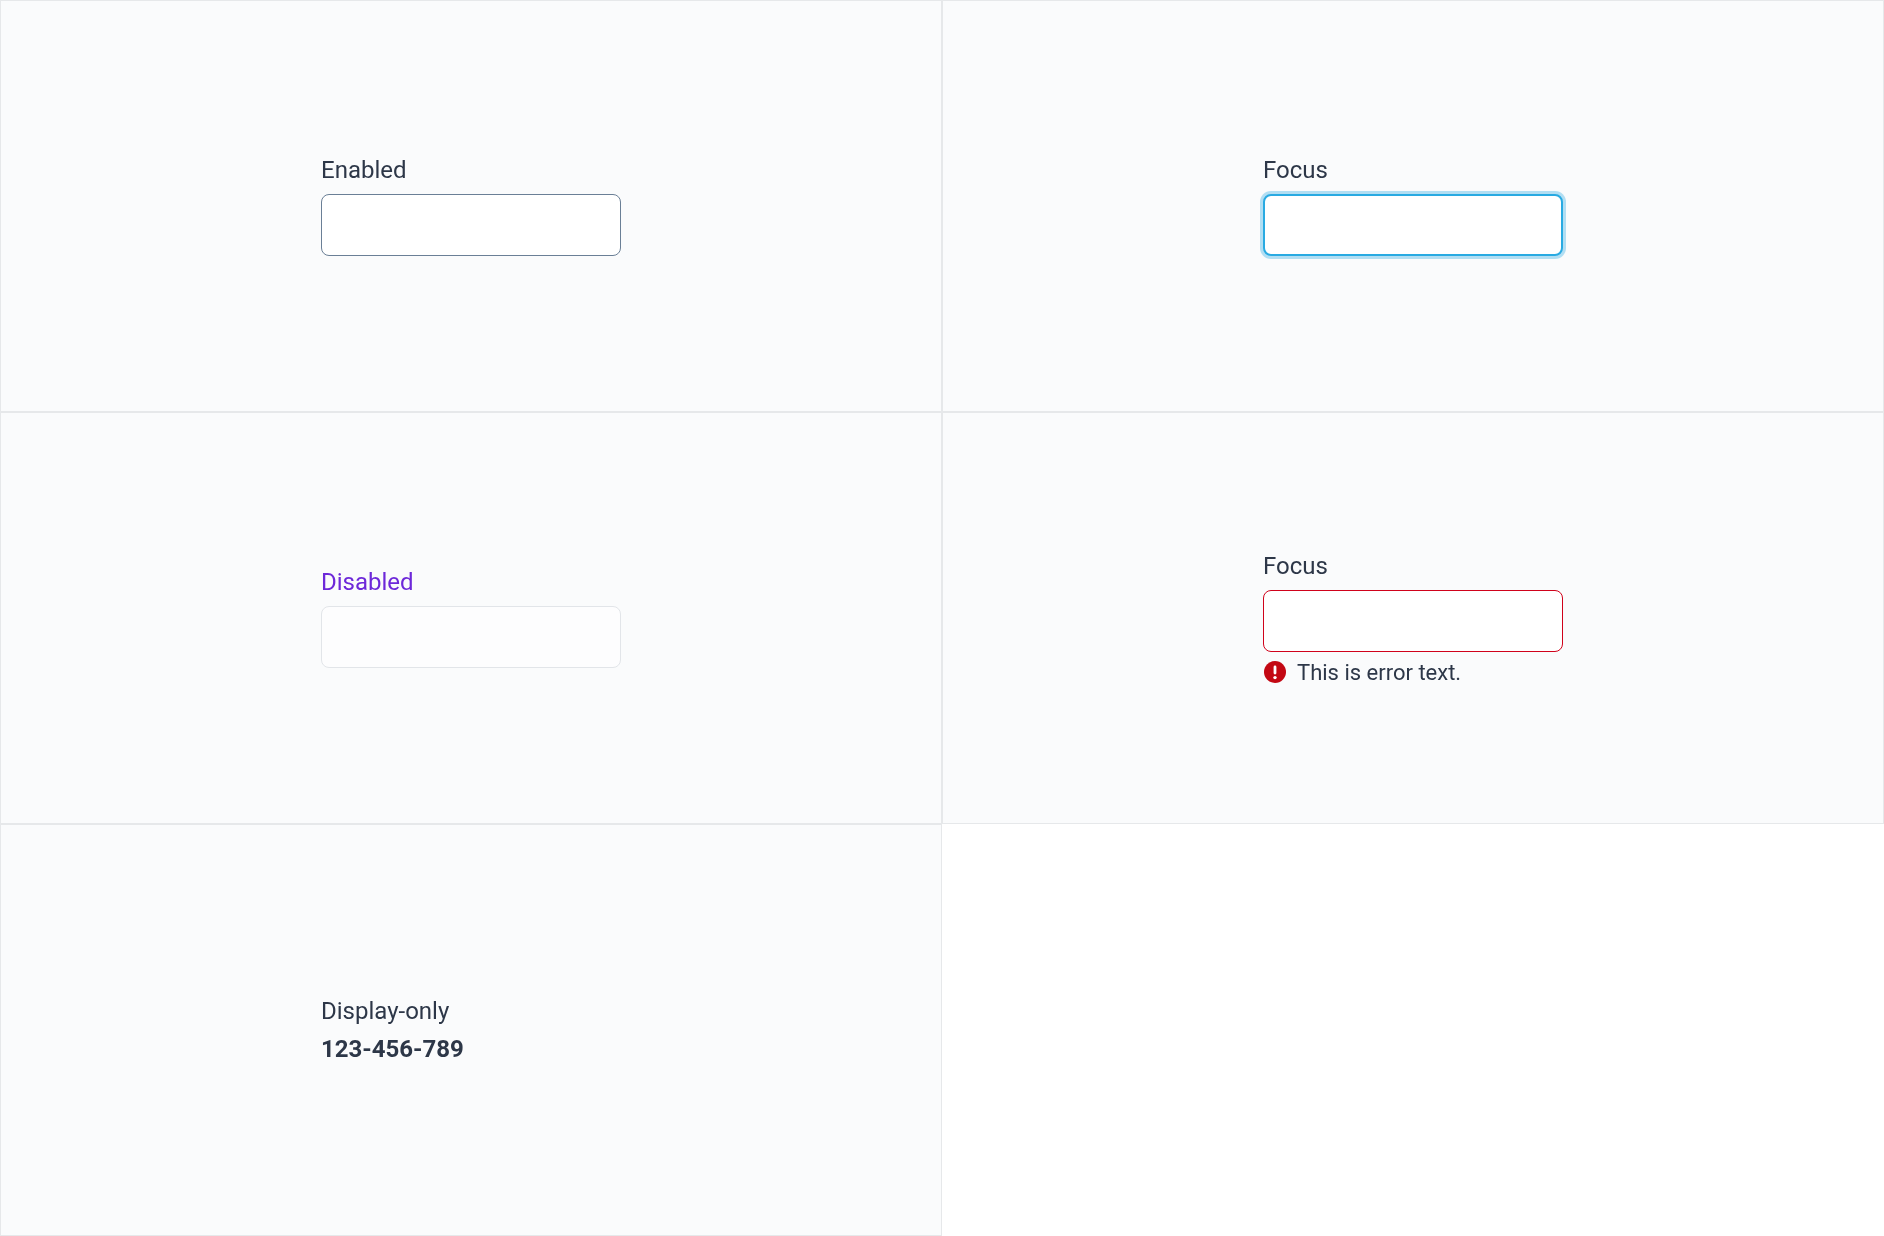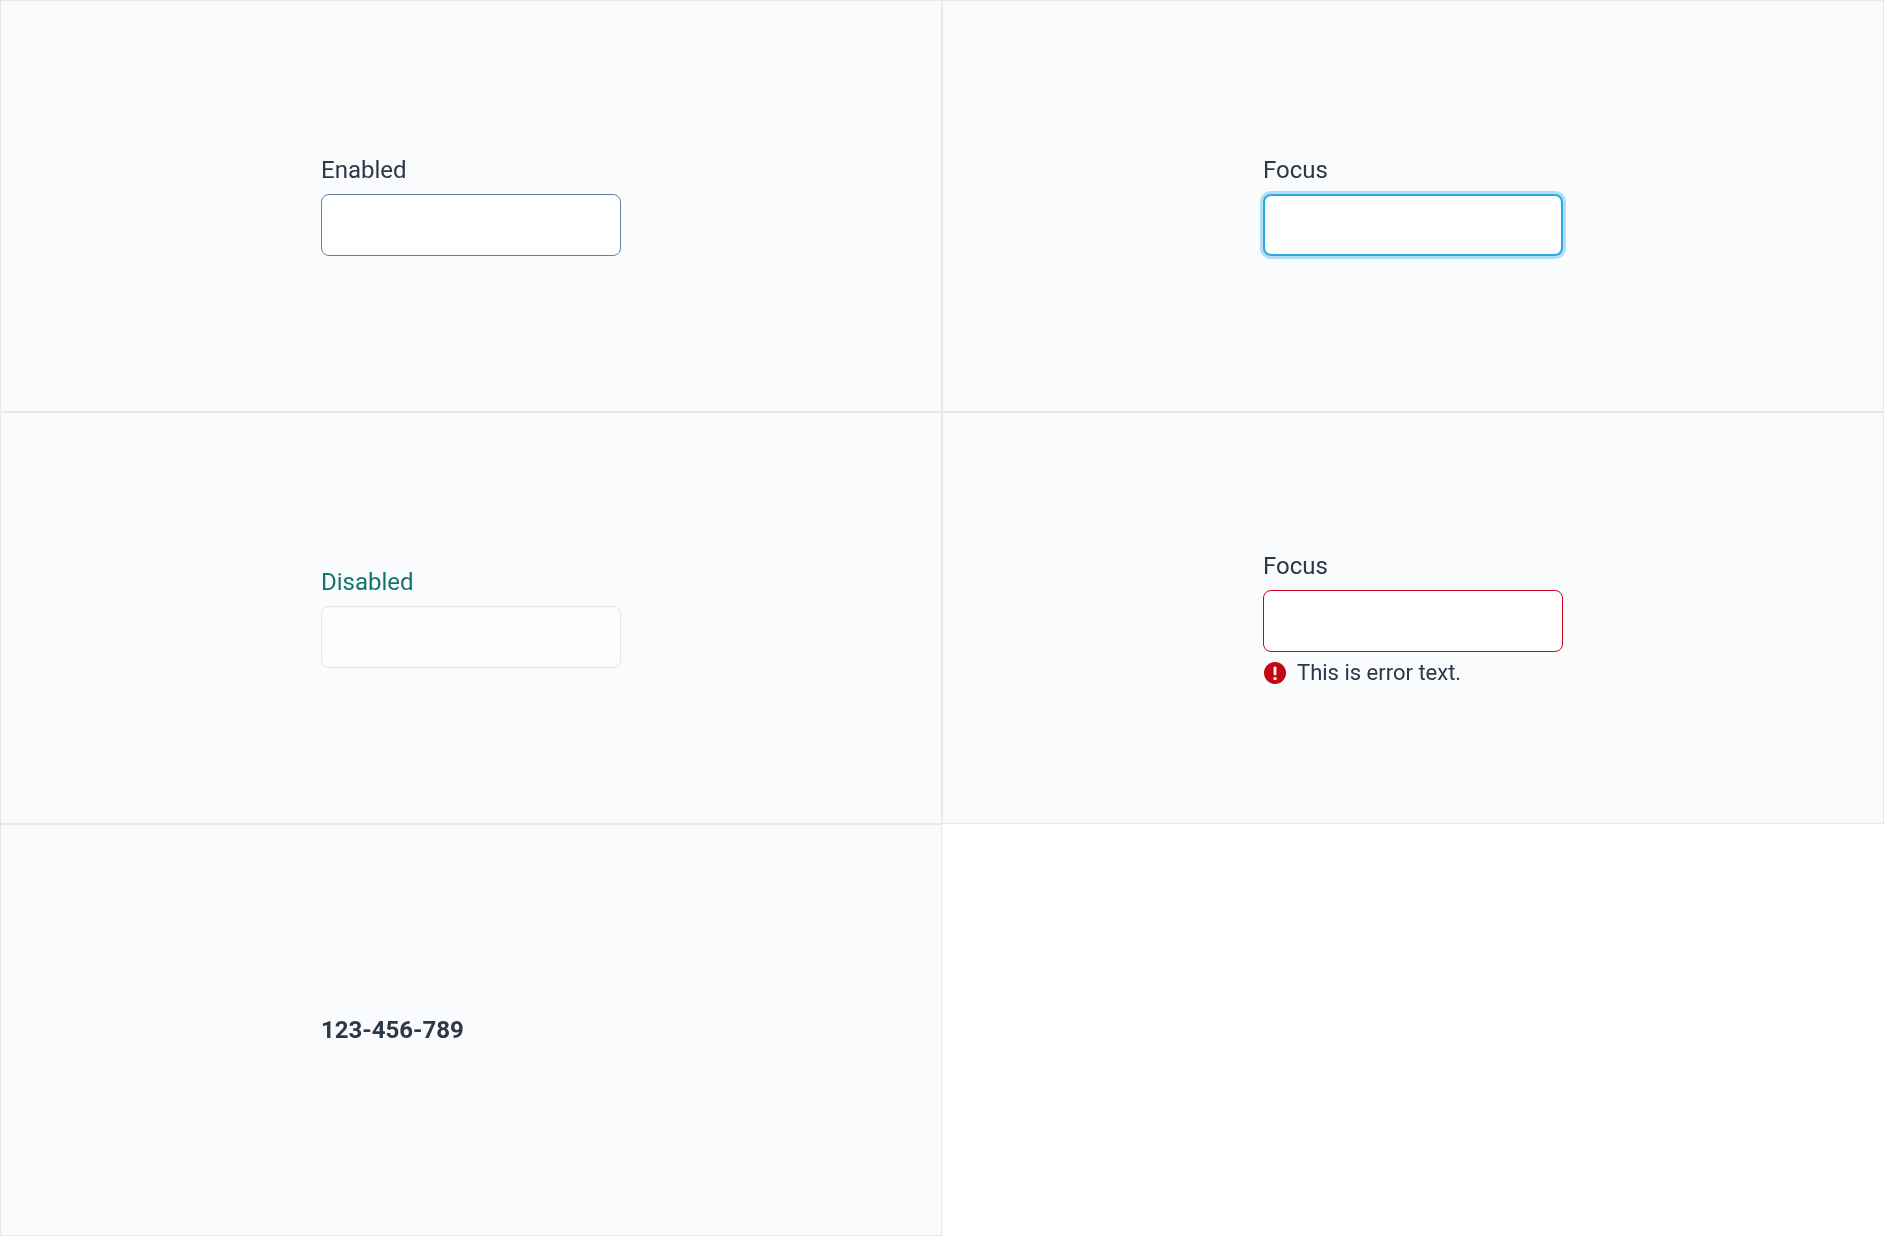--- a/index.html
+++ b/index.html
@@ -27,21 +27,21 @@
     justify-content: center;
     padding-left: 320px;
   }
   .field-label {
     font-size: 24px;
     color: #2d3748;
     margin-bottom: 10px;
     font-weight: 400;
   }
   .field-label.disabled {
-    color: #0f766e;
+    color: #6d28d9;
   }
   .text-input {
     width: 300px;
     height: 62px;
     border-radius: 8px;
     background: #ffffff;
     padding: 0 14px;
     font-size: 22px;
     color: #2d3748;
     outline: none;
@@ -59,21 +59,21 @@
   }
   .text-input.error-input {
     border: 1.5px solid #d0021b;
   }
   .text-input.readonly-input {
     border: 1.5px solid #6a7f96;
     background: #f3f6f8;
   }
   .error-row {
     display: flex;
-    align-items: flex-end;
+    align-items: flex-start;
     margin-top: 8px;
     gap: 10px;
   }
   .error-icon {
     width: 24px;
     height: 24px;
     flex: 0 0 24px;
     display: inline-flex;
     align-items: center;
     justify-content: center;
@@ -120,16 +120,17 @@
           <rect x="10.6" y="5.5" width="2.8" height="9" rx="1.4" fill="#ffffff"></rect>
           <circle cx="12" cy="17.6" r="1.7" fill="#ffffff"></circle>
         </svg>
       </span>
       <span class="error-text">This is error text.</span>
     </div>
   </div>
 
 
   <div class="cell right">
+    <div class="field-label">Display-only</div>
     <div class="display-value">123-456-789</div>
   </div>
 
 </div>
 
 </body></html>

